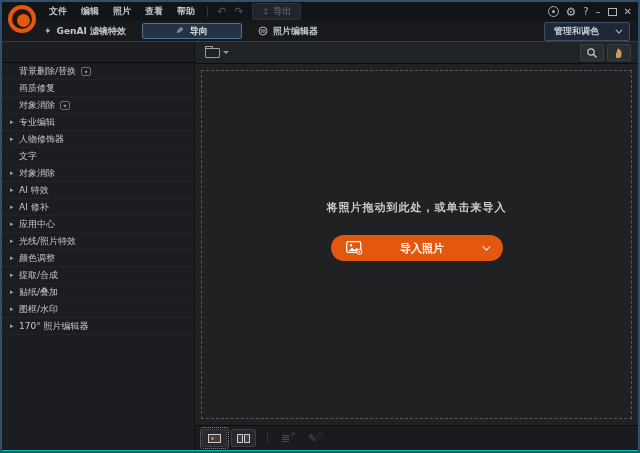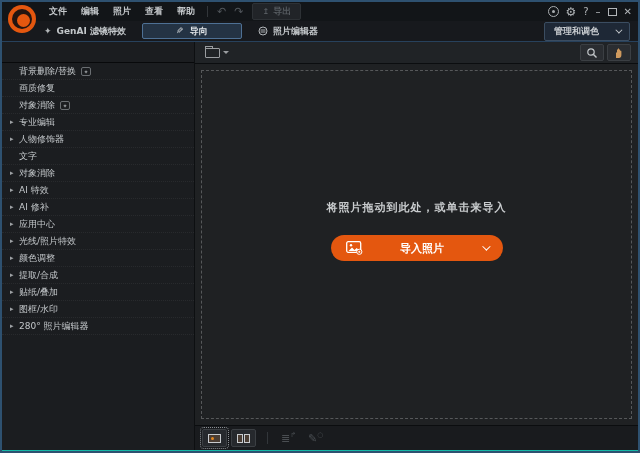--- a/index.html
+++ b/index.html
@@ -255,21 +255,21 @@
       <div class="sb-item">
         <span class="arr">▸</span>
         <span>贴纸/叠加</span>
       </div>
       <div class="sb-item">
         <span class="arr">▸</span>
         <span>图框/水印</span>
       </div>
       <div class="sb-item">
         <span class="arr">▸</span>
-        <span>280° 照片编辑器</span>
+        <span>170° 照片编辑器</span>
       </div>
     </div>
 
     <div class="canvas-col">
 
       <div class="canvas-toolbar">
         <div class="folder-btn">
           <span class="folder-ico"></span>
           <span class="dd-arrow"></span>
         </div>

